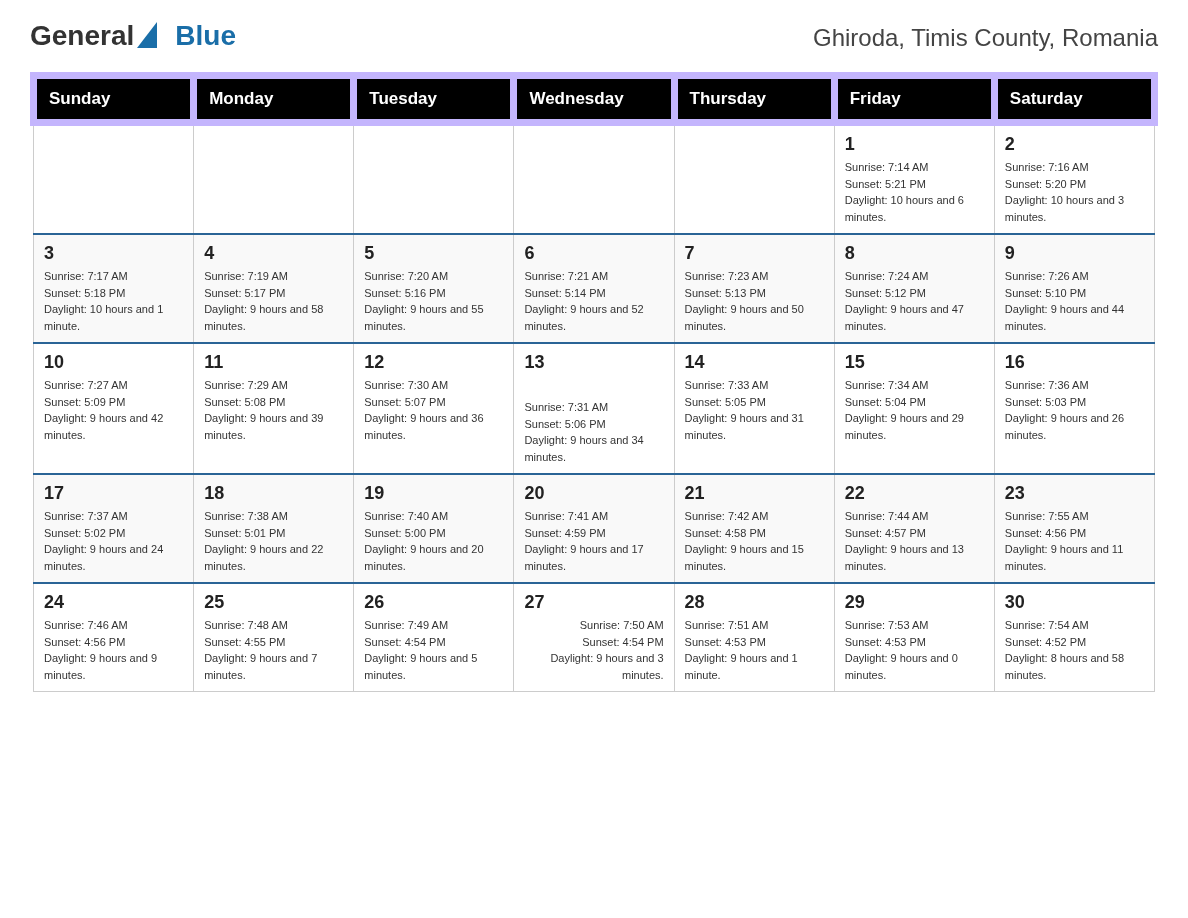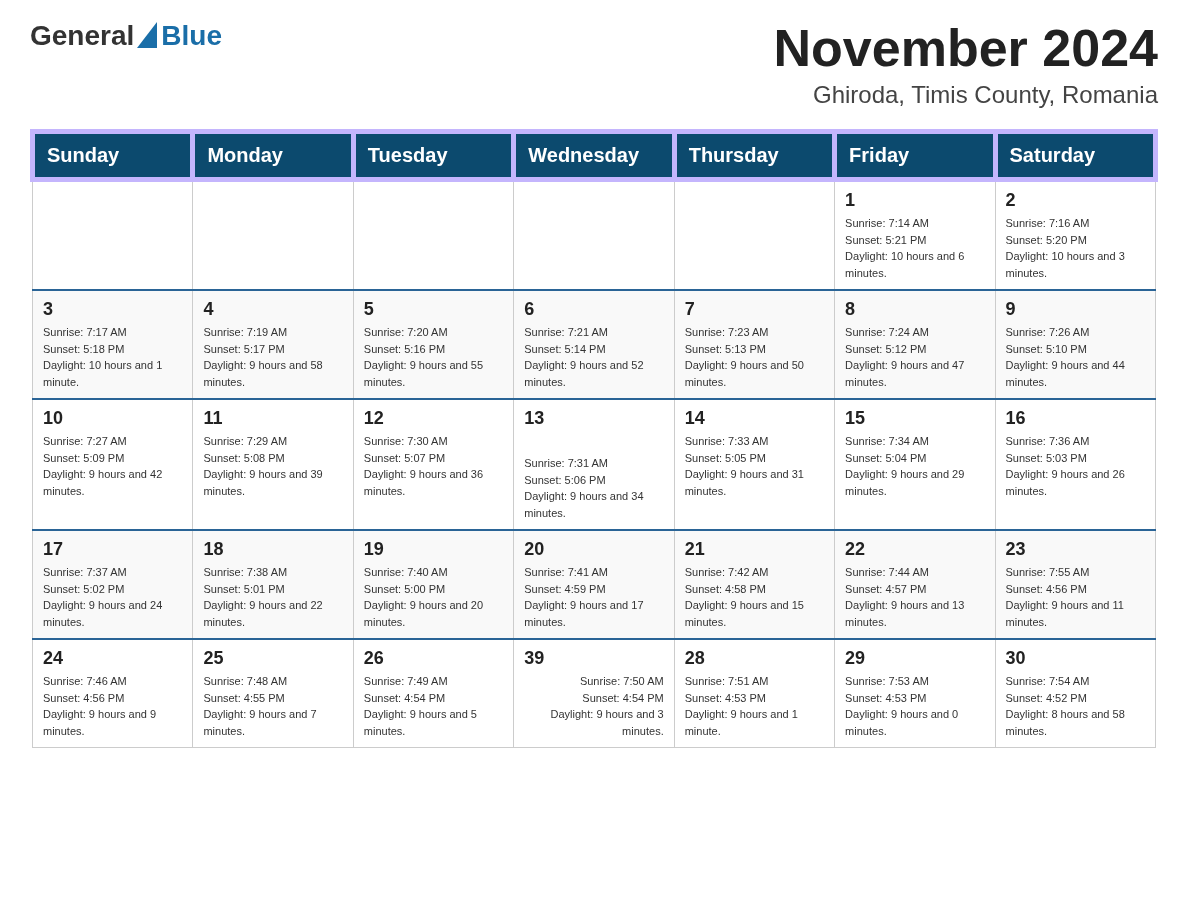--- a/index.html
+++ b/index.html
@@ -37,27 +37,27 @@
     .location {
       font-size: 24px;
       color: #444;
       margin-top: 4px;
     }
     .calendar {
       width: 100%;
       border-collapse: collapse;
     }
     .calendar th {
-      background-color: #0c4a6e;
+      background-color: #000000;
       color: #fff;
       padding: 10px 12px;
-      font-size: 20px;
+      font-size: 17px;
       font-weight: bold;
       text-align: left;
-      border: 5px solid #c4b5fd;
+      border: 7px solid #c4b5fd;
     }
     .calendar td {
       vertical-align: top;
       padding: 8px 10px;
       border: 1px solid #ccc;
       width: calc(100% / 7);
       min-height: 100px;
       font-size: 13px;
       color: #333;
       background: #fff;
@@ -94,25 +94,24 @@
   <div class="logo-wrapper">
     <div class="logo-line1">
       <span style="font-size:28px;font-weight:bold;color:#333;">General</span>
       <div style="display:inline-block;margin-left:3px;margin-top:2px;">
         <svg width="20" height="26" viewBox="0 0 20 26">
           <polygon points="0,26 20,26 20,0" fill="#1a6ea8"></polygon>
         </svg>
       </div>
     </div>
     <div>
-      <span style="font-size:28px;font-weight:bold;color:#1a6ea8;margin-left:4px;">Blue</span>
+      <span style="font-size:28px;font-weight:bold;color:#1a6ea8;margin-left:18px;">Blue</span>
     </div>
   </div>
   <div class="title-section">
-    <div class="month-title">November 2024</div>
     <div class="location">Ghiroda, Timis County, Romania</div>
   </div>
 </div>
 
 <table class="calendar">
   <thead>
     <tr>
     <th>Sunday</th>
         <th>Monday</th>
         <th>Tuesday</th>
@@ -287,21 +286,21 @@
 Sunset: 4:55 PM
 Daylight: 9 hours and 7 minutes.</div>
         </td>
         <td>
           <span class="day-number">26</span>
           <div class="day-info" style="white-space: pre-line;">Sunrise: 7:49 AM
 Sunset: 4:54 PM
 Daylight: 9 hours and 5 minutes.</div>
         </td>
         <td>
-          <span class="day-number">39</span>
+          <span class="day-number">27</span>
           <div class="day-info" style="white-space: pre-line; text-align: right;">Sunrise: 7:50 AM
 Sunset: 4:54 PM
 Daylight: 9 hours and 3 minutes.</div>
         </td>
         <td>
           <span class="day-number">28</span>
           <div class="day-info" style="white-space: pre-line;">Sunrise: 7:51 AM
 Sunset: 4:53 PM
 Daylight: 9 hours and 1 minute.</div>
         </td>

